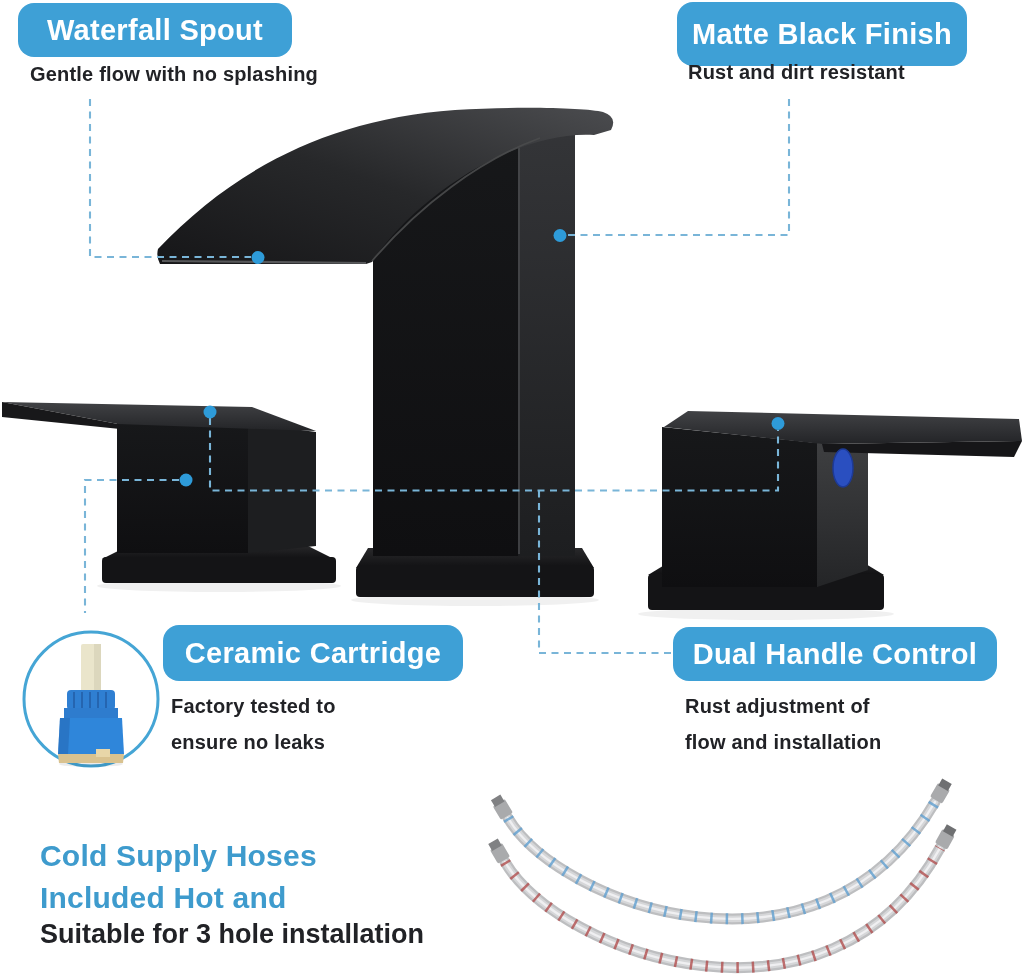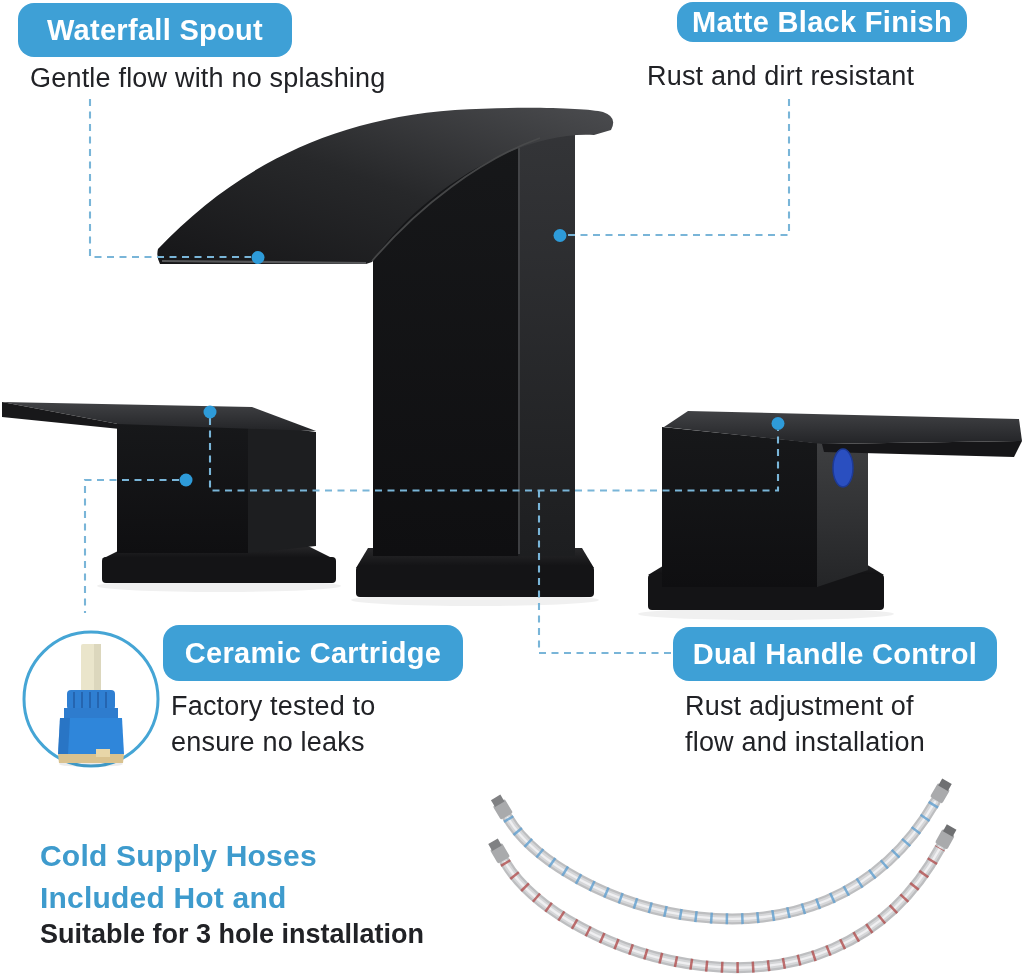--- a/index.html
+++ b/index.html
@@ -9,21 +9,21 @@
     border-radius:10px;
   }
   .art{position:absolute;left:0;top:0;width:1024px;height:978px;}
   .badge{
     position:absolute;background:#3EA0D6;color:#fff;border-radius:16px;
     display:flex;align-items:center;justify-content:center;
     font-weight:bold;letter-spacing:.3px;white-space:nowrap;
   }
   .badge-lg{font-size:29px;}
   .desc{
-    position:absolute;color:#212226;font-size:27px;white-space:nowrap;letter-spacing:.2px;
+    position:absolute;color:#212226;font-size:20px;white-space:nowrap;letter-spacing:.2px;font-weight:bold;
   }
   .desc-2line{line-height:36px;}
   .footer-heading{
     position:absolute;color:#3E9BCD;font-weight:bold;font-size:30px;line-height:42px;
     white-space:nowrap;letter-spacing:.2px;
   }
   .footer-sub{position:absolute;color:#212226;font-size:27px;white-space:nowrap;}
   .cartridge-wrap{position:absolute;left:20px;top:628px;width:142px;height:142px;}
 </style>
 </head>
@@ -173,22 +173,22 @@
       <path d="M40 90 L102 90 L104 126 L38 126 Z" fill="#2F86DA"></path>
       <path d="M40 90 L50 90 L48 126 L38 126 Z" fill="#2568B5" opacity="0.55"></path>
       <path d="M38 126 L104 126 L103 135 L39 135 Z" fill="#D9C28F"></path>
       <rect x="76" y="121" width="14" height="8" fill="#E8D6A8"></rect>
     </svg>
   </div>
 
   <div class="badge badge-lg" style="left:18px;top:3px;width:274px;height:54px;">Waterfall Spout</div>
   <div class="desc" style="left:30px;top:63px;">Gentle flow with no splashing</div>
 
-  <div class="badge badge-lg" style="left:677px;top:2px;width:290px;height:40px;">Matte Black Finish</div>
-  <div class="desc" style="left:647px;top:61px;">Rust and dirt resistant</div>
+  <div class="badge badge-lg" style="left:677px;top:2px;width:290px;height:64px;">Matte Black Finish</div>
+  <div class="desc" style="left:688px;top:61px;">Rust and dirt resistant</div>
 
   <div class="badge badge-lg" style="left:163px;top:625px;width:300px;height:56px;">Ceramic Cartridge</div>
   <div class="desc desc-2line" style="left:171px;top:688px;">
     <div>Factory tested to</div>
     <div>ensure no leaks</div>
   </div>
 
   <div class="badge badge-lg" style="left:673px;top:627px;width:324px;height:54px;">Dual Handle Control</div>
   <div class="desc desc-2line" style="left:685px;top:688px;">
     <div>Rust adjustment of</div>

